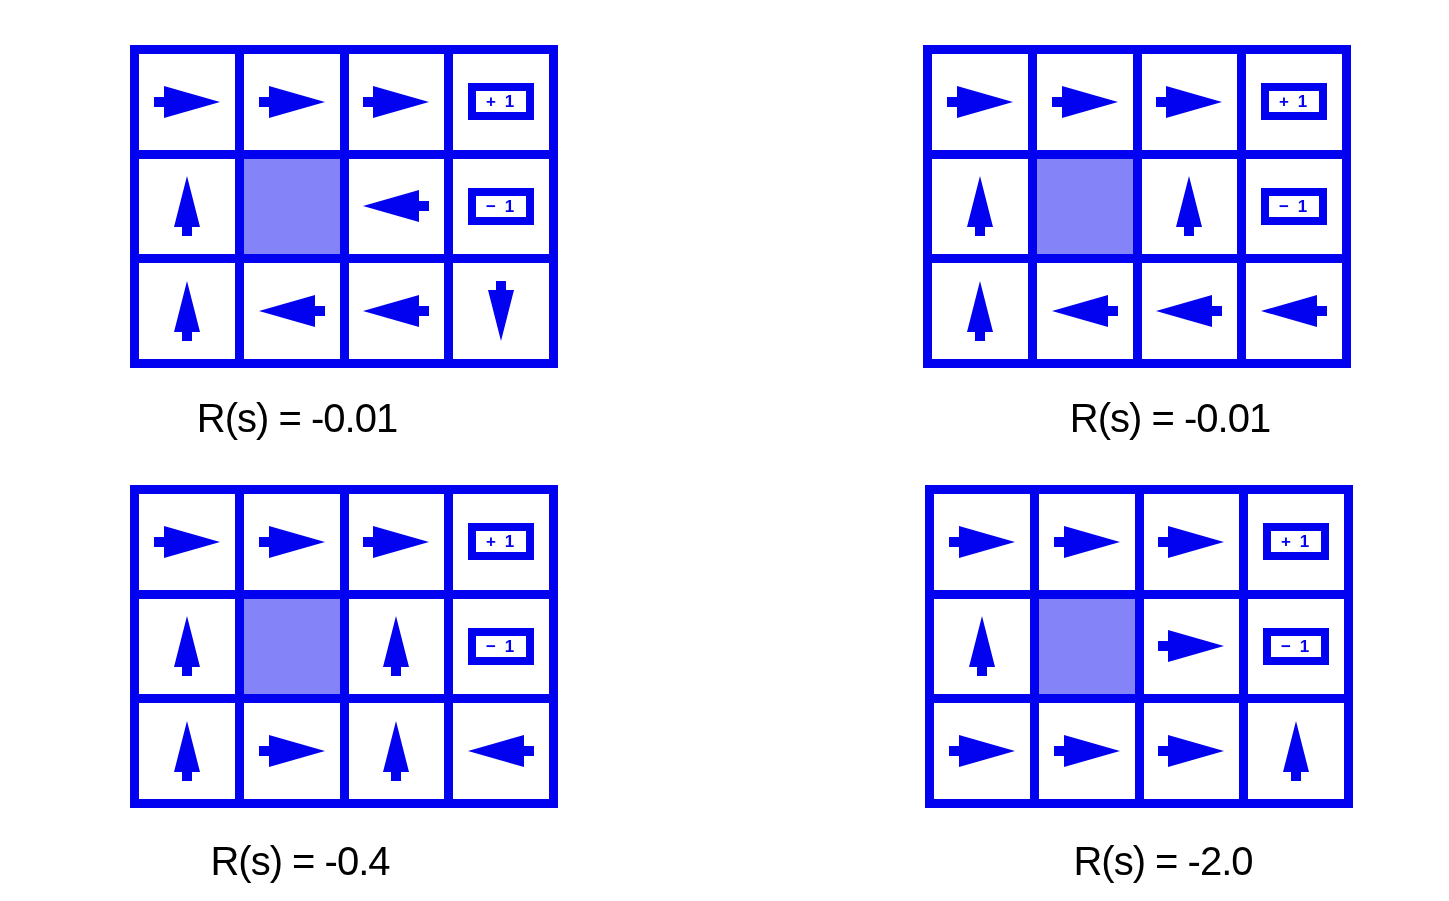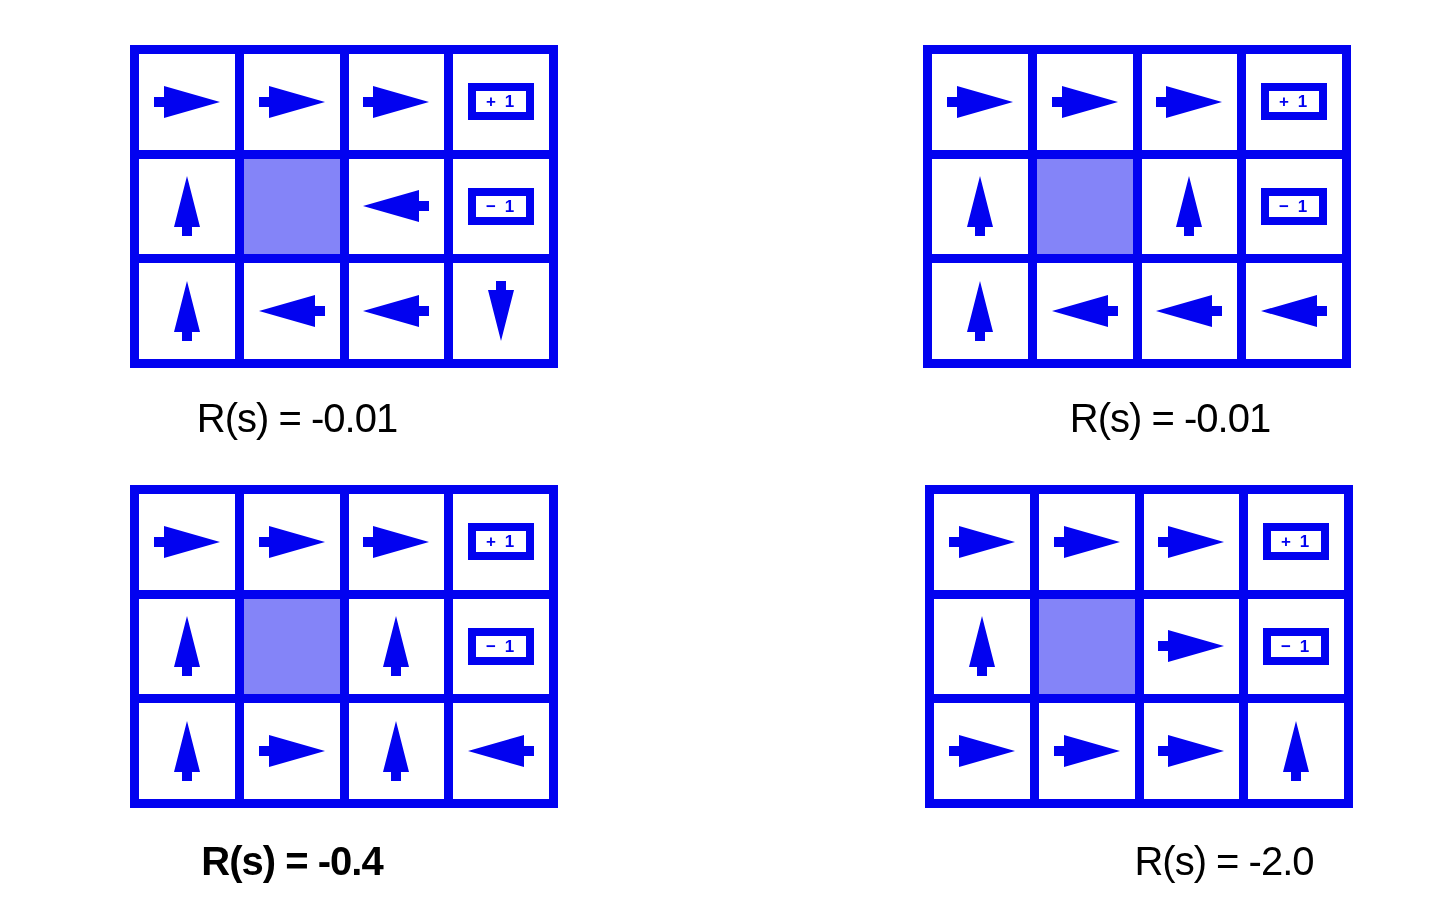--- a/index.html
+++ b/index.html
@@ -290,17 +290,17 @@
             <polygon points="9,60 9,51 1,51 14,0 27,51 19,51 19,60"></polygon>
           </svg>
         </div>
       </div>
   </figure>
 
   <div class="caption" style="left:297px; top:398px;">R(s) = -0.01</div>
 
   <div class="caption" style="left:1170px; top:398px;">R(s) = -0.01</div>
 
-  <div class="caption" style="left:292px; top:841px;font-weight:bold;">R(s) = -0.4</div>
-
-  <div class="caption" style="left:1224px; top:841px;">R(s) = -2.0</div>
+  <div class="caption" style="left:300px; top:841px;">R(s) = -0.4</div>
+
+  <div class="caption" style="left:1163px; top:841px;">R(s) = -2.0</div>
 
 </div>
 
 </body></html>

